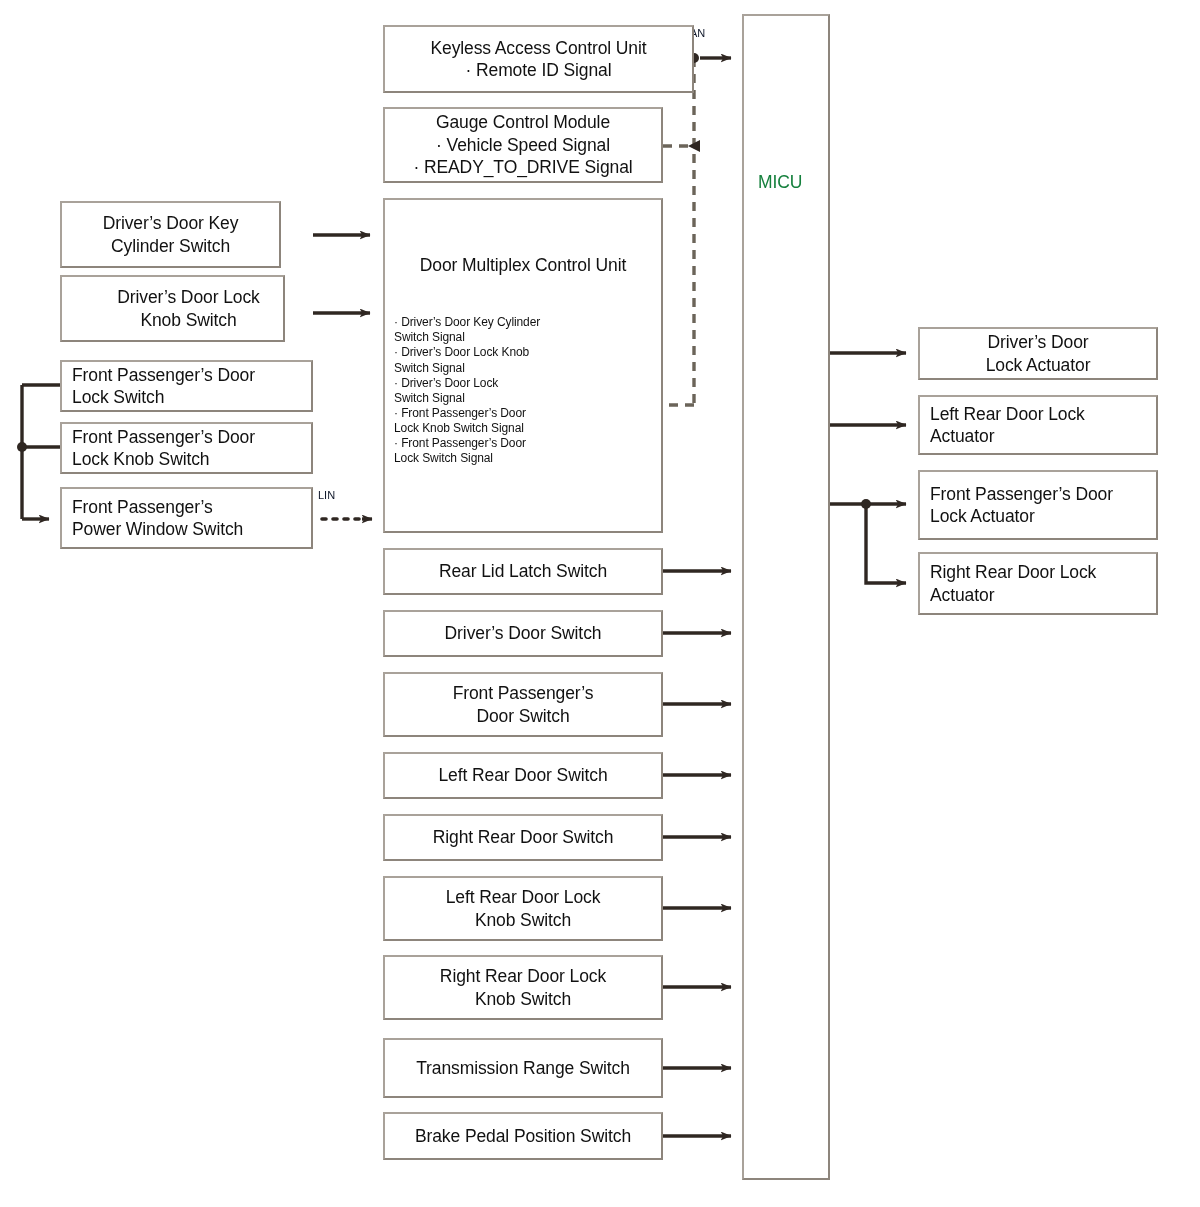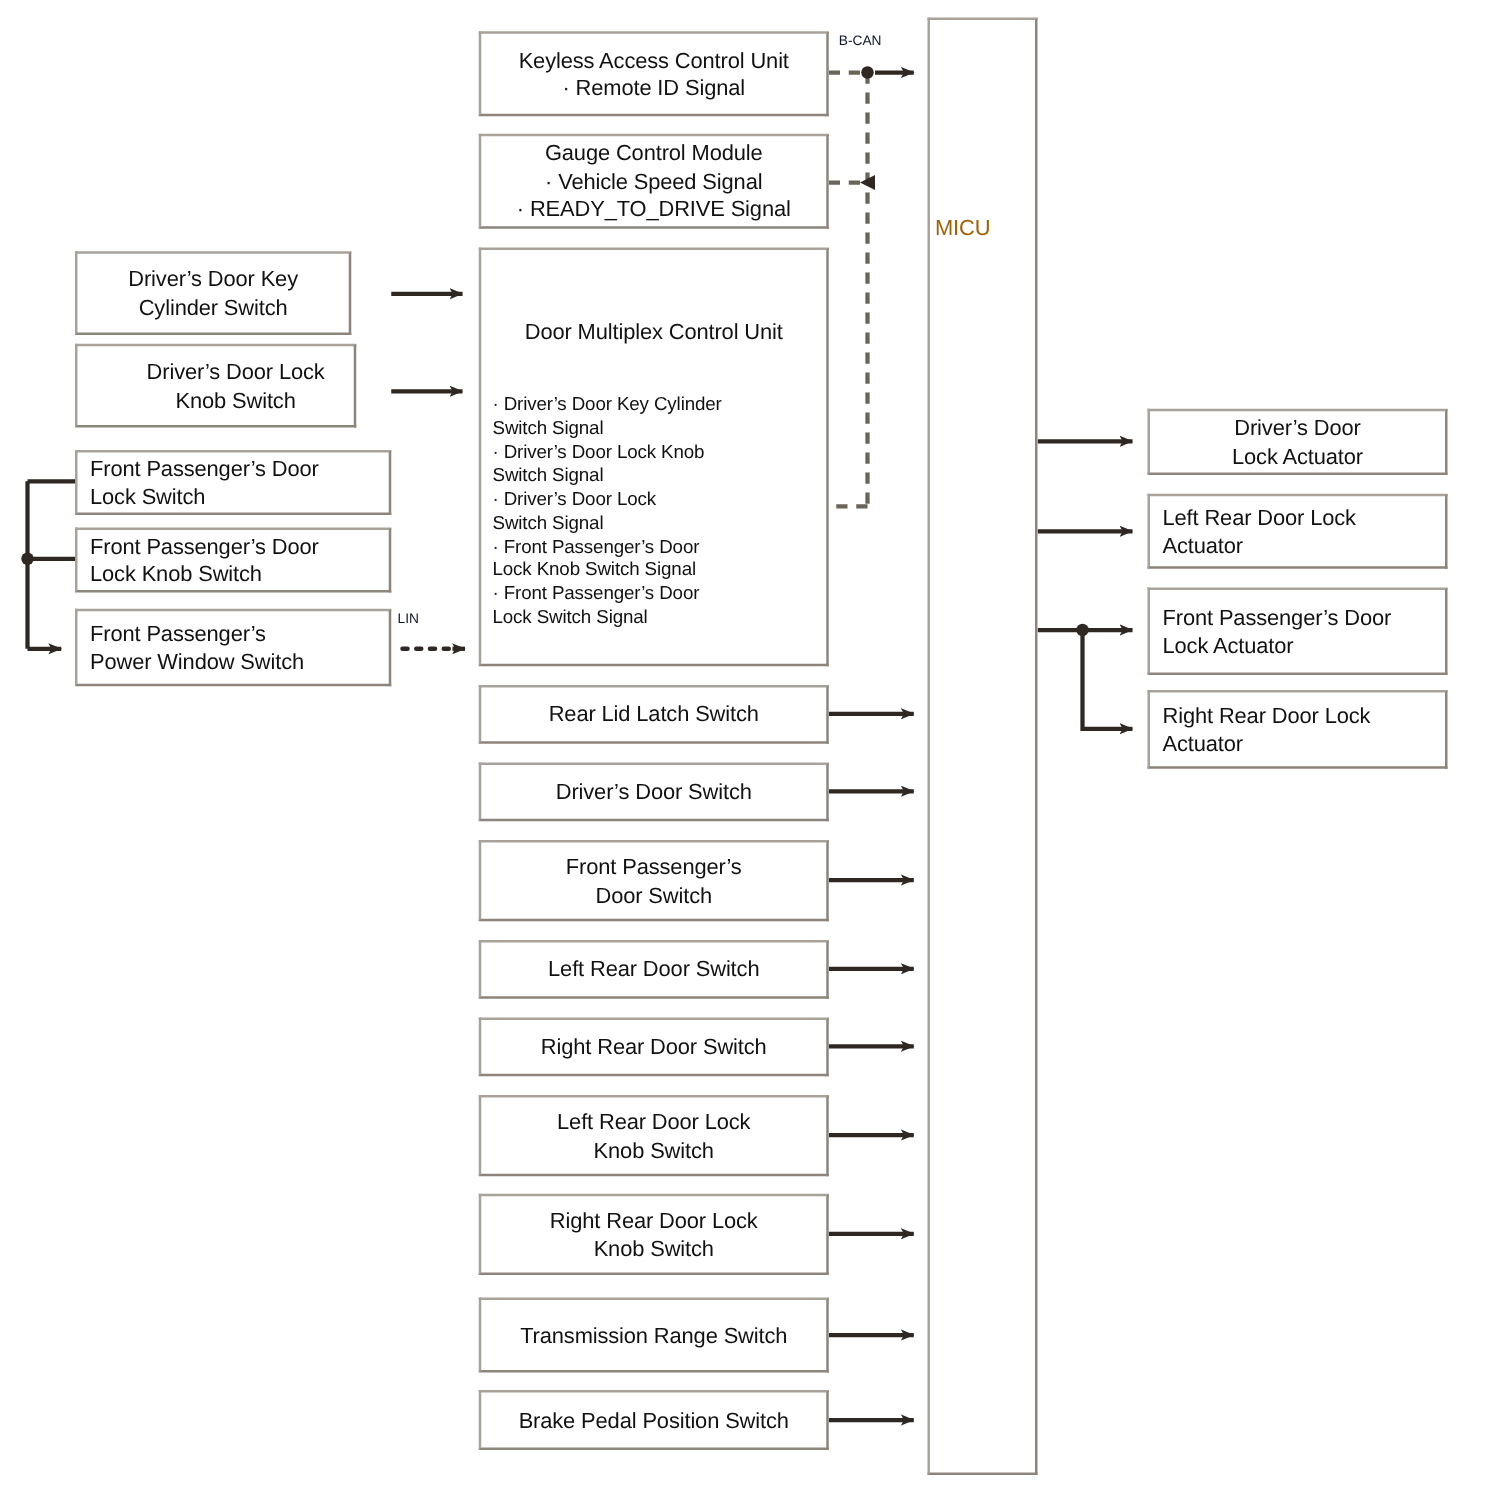--- a/index.html
+++ b/index.html
@@ -39,33 +39,33 @@
     text-align:center;
     font-size:17.5px;
     margin-top:32px;
     letter-spacing:-0.1px;
   }
   #dmcu .dmcu-list{
     display:block;
     text-align:left;
     padding-left:9px;
     margin-top:16px;
-    font-size:15px;
+    font-size:12px;
     line-height:1.26;
     white-space:pre-line;
   }
   #micu{
     display:block;
     padding:0;
   }
   #micu .micu-label{
     position:absolute;
-    left:4px;top:155px;
+    left:14px;top:155px;
     font-size:17.5px;
-    color:#a16207;
+    color:#15803d;
   }
   .svg-layer{position:absolute;left:0;top:0;width:1200px;height:1207px;pointer-events:none;}
   .netlabel{
     position:absolute;
     font-size:11px;
     color:#0f172a;
     white-space:nowrap;
   }
 </style>
 </head>
@@ -128,21 +128,21 @@
       <line x1="322" y1="519" x2="362" y2="519"></line>
     </g>
     <g stroke="#2f2722" stroke-width="3.4" fill="none">
       <line x1="362" y1="519" x2="372" y2="519" marker-end="url(#arw)"></line>
     </g>
   </svg>
 
   <div class="netlabel" style="left:671px;top:27px;">B-CAN</div>
   <div class="netlabel" style="left:318px;top:489px;">LIN</div>
 
-  <div class="box" style="left:383px;top:25px;width:280px;height:68px;">Keyless Access Control Unit
+  <div class="box" style="left:383px;top:25px;width:311px;height:68px;">Keyless Access Control Unit
 · Remote ID Signal</div>
 
   <div class="box" style="left:383px;top:107px;width:280px;height:76px;">Gauge Control Module
 · Vehicle Speed Signal
 · READY_TO_DRIVE Signal</div>
 
   <div class="box" id="dmcu" style="left:383px;top:198px;width:280px;height:335px;">
     <span class="dmcu-title">Door Multiplex Control Unit</span>
     <span class="dmcu-list">· Driver’s Door Key Cylinder
 Switch Signal

